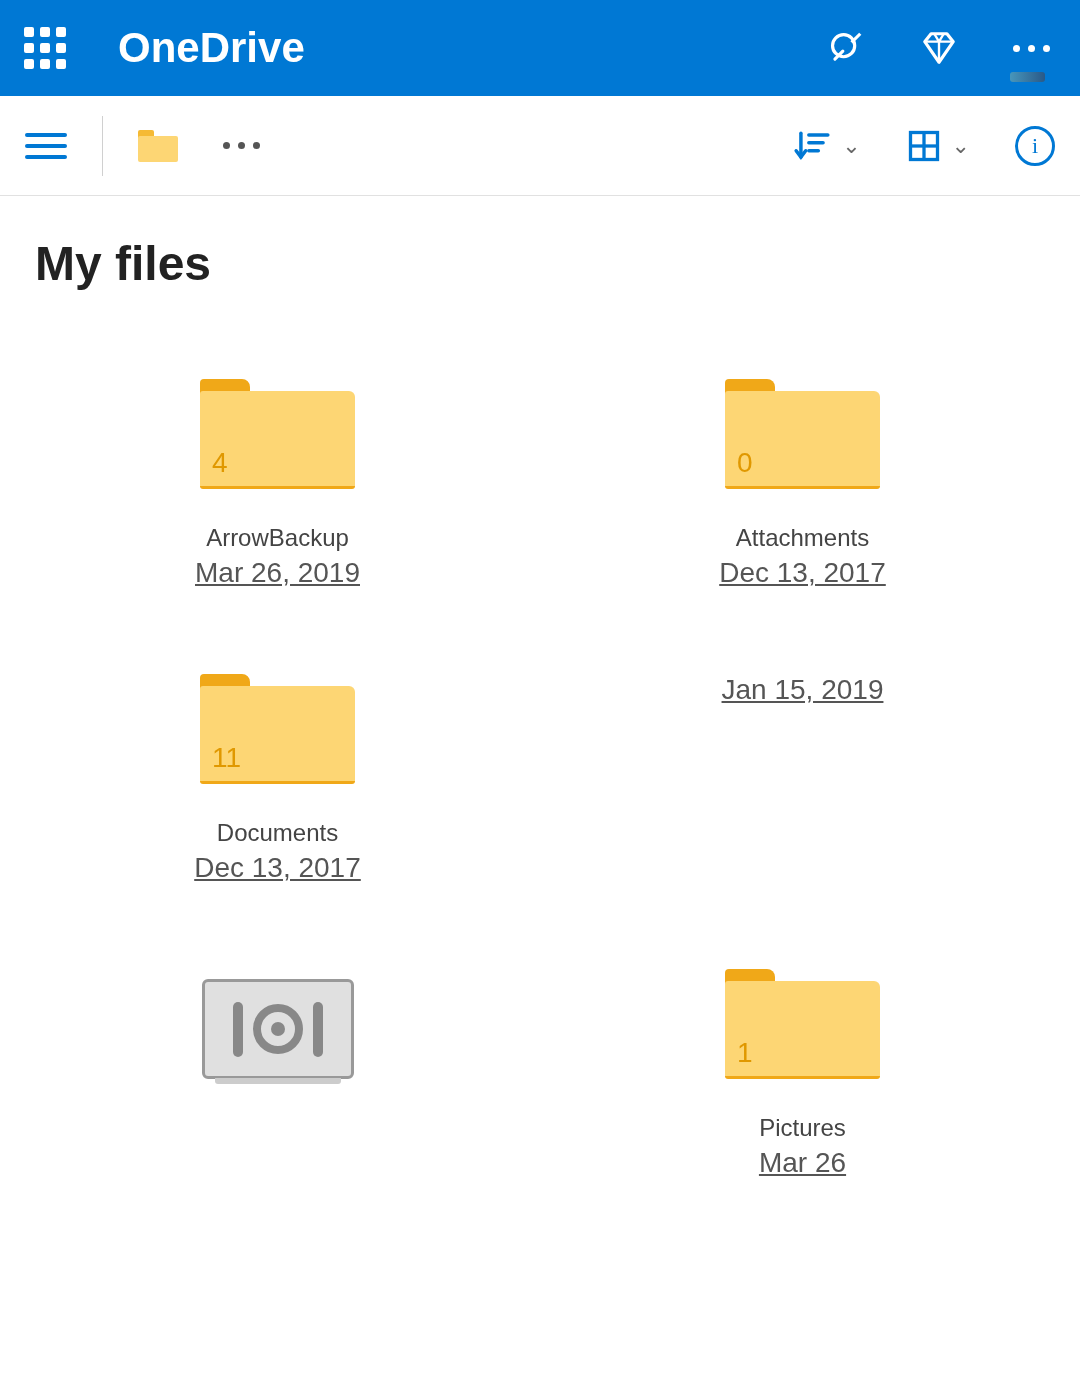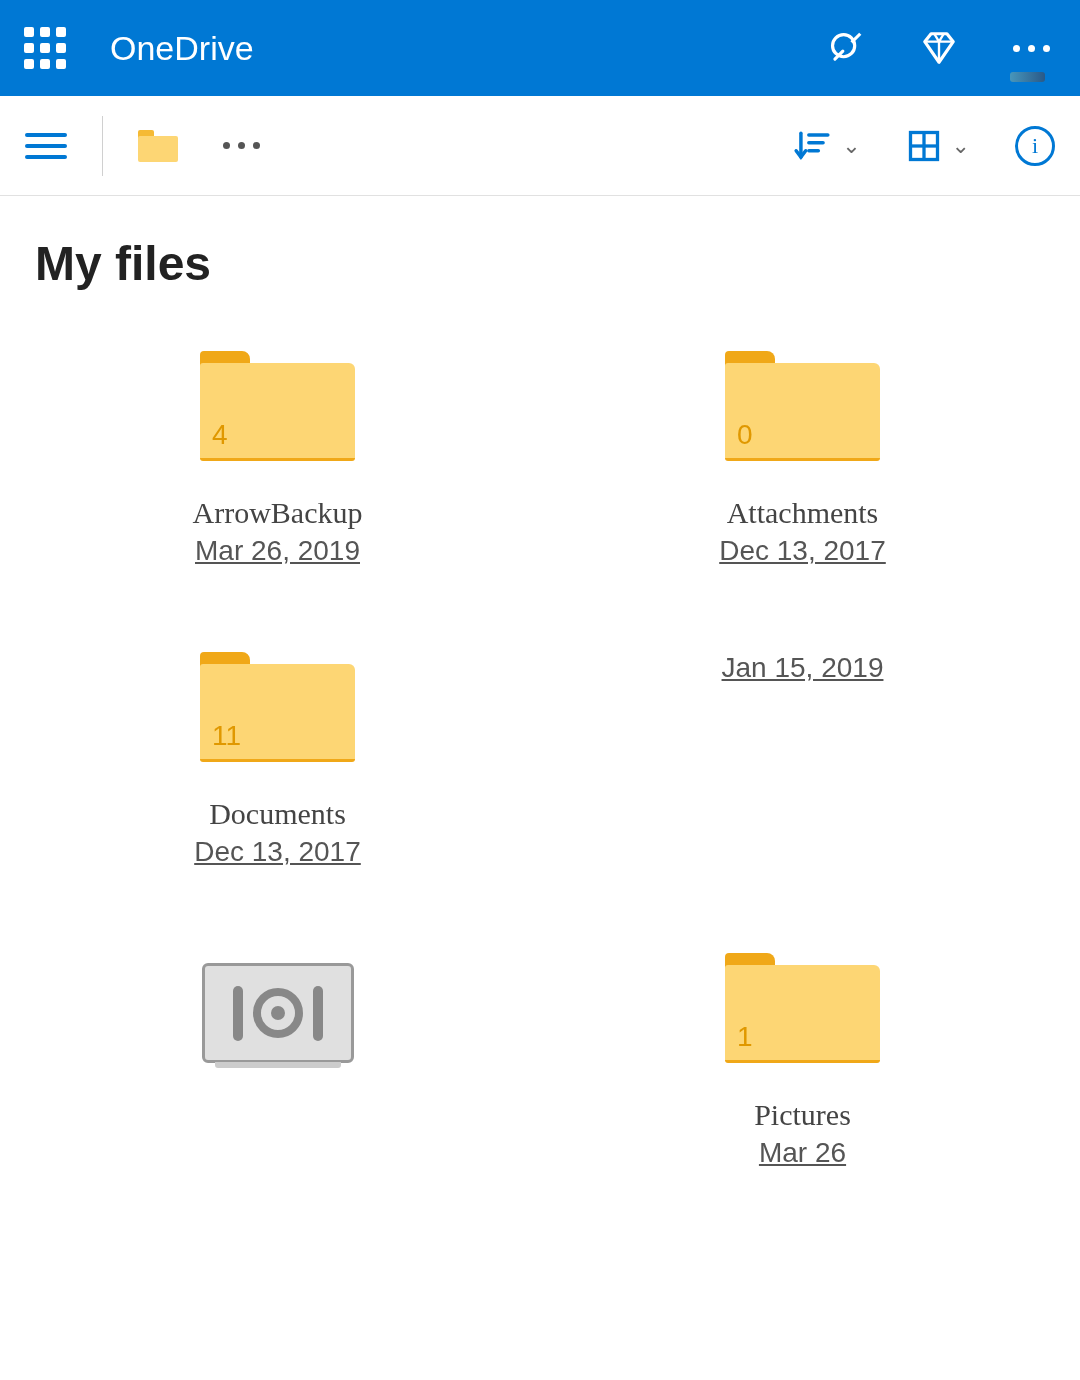--- a/index.html
+++ b/index.html
@@ -28,23 +28,24 @@
 .app-launcher-grid {
   display: grid;
   grid-template-columns: repeat(3, 10px);
   grid-template-rows: repeat(3, 10px);
   gap: 6px;
 }
 .app-launcher-grid span {
   width: 10px; height: 10px; background: #fff; border-radius: 2px;
 }
 .header .title {
-  font-size: 34px;
-  font-weight: 400;
+  font-size: 42px;
+  font-weight: 700;
   flex: 1;
+  margin-left: 8px;
 }
 .header .right { display: flex; align-items: center; gap: 55px; margin-right: 10px; }
 .icon-btn { display:flex; align-items:center; justify-content:center; cursor:pointer; }
 .header svg { stroke: #fff; fill: none; }
 .ellipsis-dots { display:flex; gap:8px; }
 .ellipsis-dots span { width:7px; height:7px; background:#fff; border-radius:50%; }
 .avatar { position:absolute; right:35px; top:72px; width:35px; height:10px; background: linear-gradient(90deg,#7aa,#445); border-radius:3px; opacity:.6; }
 
 
 .toolbar {
@@ -68,21 +69,21 @@
 .sort-btn, .view-btn { display:flex; align-items:center; gap:10px; }
 .chevron { font-size:22px; color:#666; }
 .info-circle {
   width:40px; height:40px; border:3px solid #0078D4; border-radius:50%;
   display:flex; align-items:center; justify-content:center;
   color:#0078D4; font-family: Georgia, serif; font-size:22px;
 }
 
 
 .content { padding: 40px 35px; }
-.page-title { font-size: 48px; font-weight:600; color:#222; margin-bottom: 60px; }
+.page-title { font-size: 48px; font-weight:600; color:#222; margin-bottom: 88px; }
 .grid {
   display:grid;
   grid-template-columns: 1fr 1fr;
   gap: 85px 40px;
 }
 .item { display:flex; flex-direction:column; align-items:center; }
 
 .folder {
   width: 155px; height: 110px; position:relative; margin-bottom:35px;
 }
@@ -103,21 +104,21 @@
   width: 152px; height: 100px; position:relative; margin-bottom:40px; margin-top:10px;
   background:#E0E0E0; border:3px solid #999; border-radius:6px;
   display:flex; align-items:center; justify-content:center; gap:10px;
 }
 .vault .handle { width:10px; height:55px; background:#888; border-radius:5px; }
 .vault .dial { width:50px; height:50px; border:8px solid #888; border-radius:50%; position:relative;}
 .vault .dial::after { content:''; position:absolute; inset:10px; background:#888; border-radius:50%; }
 .vault .hinge { width:10px; height:55px; background:#888; border-radius:5px; }
 .vault::after { content:''; position:absolute; bottom:-8px; left:10px; right:10px; height:6px; background:#ccc; border-radius:0 0 3px 3px;}
 
-.item-name { font-size:30px; color:#444; text-align:center; margin-bottom:5px;font-family:Liberation Serif, serif; }
+.item-name { font-size:24px; color:#444; text-align:center; margin-bottom:5px; }
 .item-date { font-size:28px; color:#555; text-align:center;text-decoration:underline; }
 </style>
 </head>
 <body>
 
 <div class="header">
   <div class="app-launcher icon-btn">
     <div class="app-launcher-grid">
       <span></span>
         <span></span>

